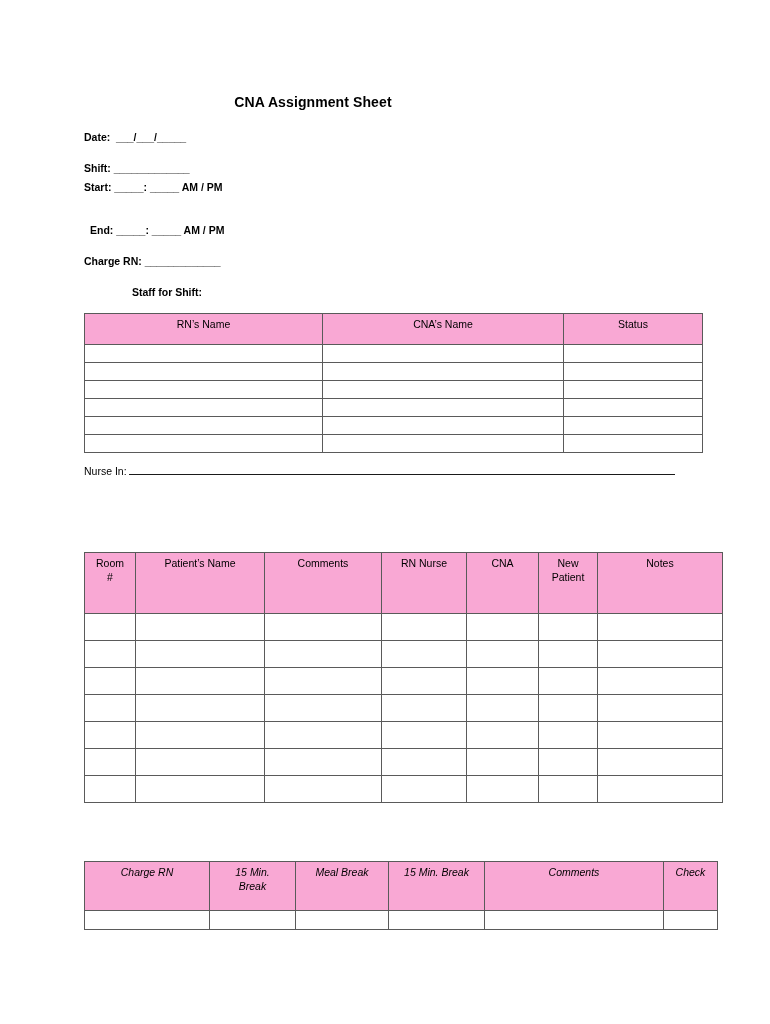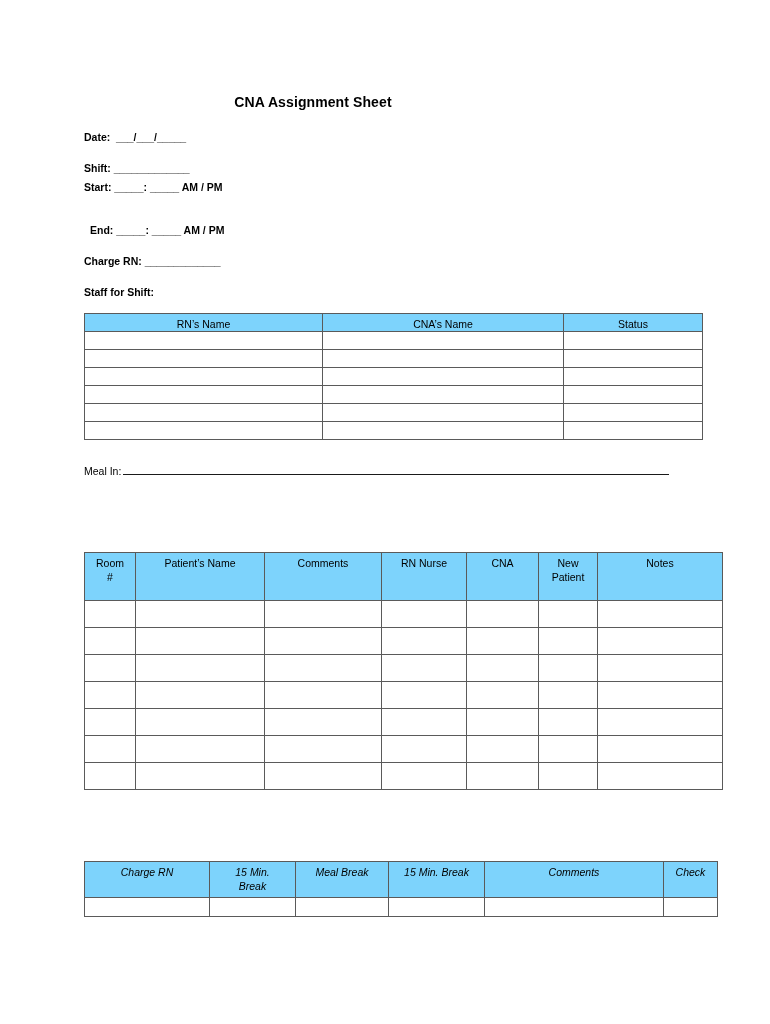--- a/index.html
+++ b/index.html
@@ -39,21 +39,21 @@
     font-size: 10.5px;
     white-space: pre;
     line-height: 14px;
     font-weight: bold;
   }
   .f-date   { top: 130px; }
   .f-shift  { top: 161px; }
   .f-start  { top: 180px; }
   .f-end    { top: 223px; margin-left: 6px; }
   .f-rn     { top: 254px; }
-  .f-staff  { top: 285px; }
+  .f-staff  { top: 285px; margin-left: 48px; }
 
   .long-field {
     position: absolute;
     left: 84px;
     font-size: 10.5px;
     line-height: 14px;
     white-space: nowrap;
   }
   .lf-earlyin  { top: 463px; }
   .lf-earlyout { top: 494px; }
@@ -84,23 +84,23 @@
     font-size: 10.5px;
   }
   table.grid td, table.grid th {
     border: 1px solid #5a5a5a;
     padding: 0;
     font-weight: normal;
     font-size: 10.5px;
     vertical-align: top;
   }
   table.grid th {
-    background: #7dd3fc;
+    background: #f9a8d4;
     text-align: center;
-    padding: 3px 2px 0 2px;
+    padding: 3px 2px 13px 2px;
     line-height: 14px;
   }
   table.grid td {
     background: #ffffff;
   }
 
   
   #staff-table {
     left: 84px;
     top: 313px;
@@ -178,21 +178,21 @@
       </tr>
       <tr>
         <td></td>
         <td></td>
         <td></td>
       </tr>
     </tbody>
   </table>
 
   <div class="long-field lf-earlyin">
-    <span>Meal In:</span><span class="rule"></span>
+    <span>Nurse In:</span><span class="rule"></span>
   </div>
 
   <table class="grid" id="assign-table">
     <thead>
       <tr>
         <th style="width:46px">Room<br>#</th>
         <th style="width:124px">Patient’s Name</th>
         <th style="width:112px">Comments</th>
         <th style="width:80px">RN Nurse</th>
         <th style="width:67px">CNA</th>

